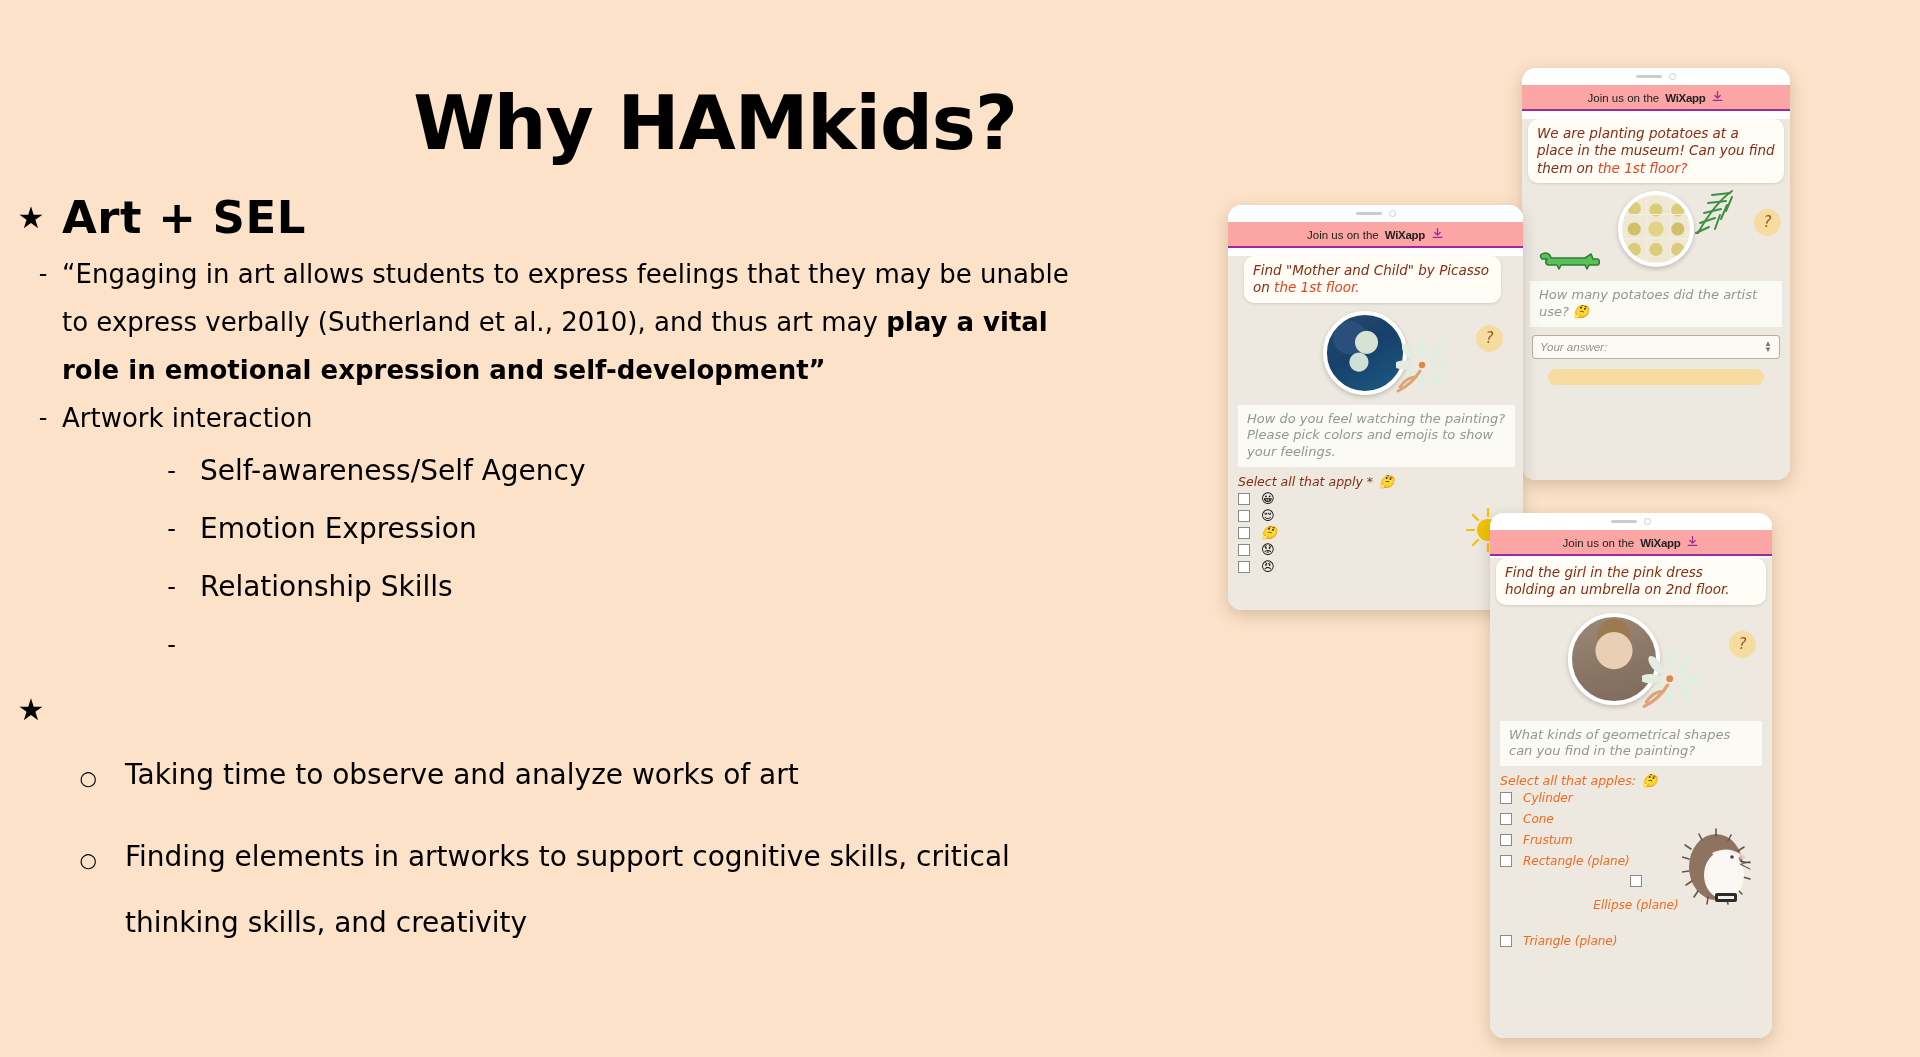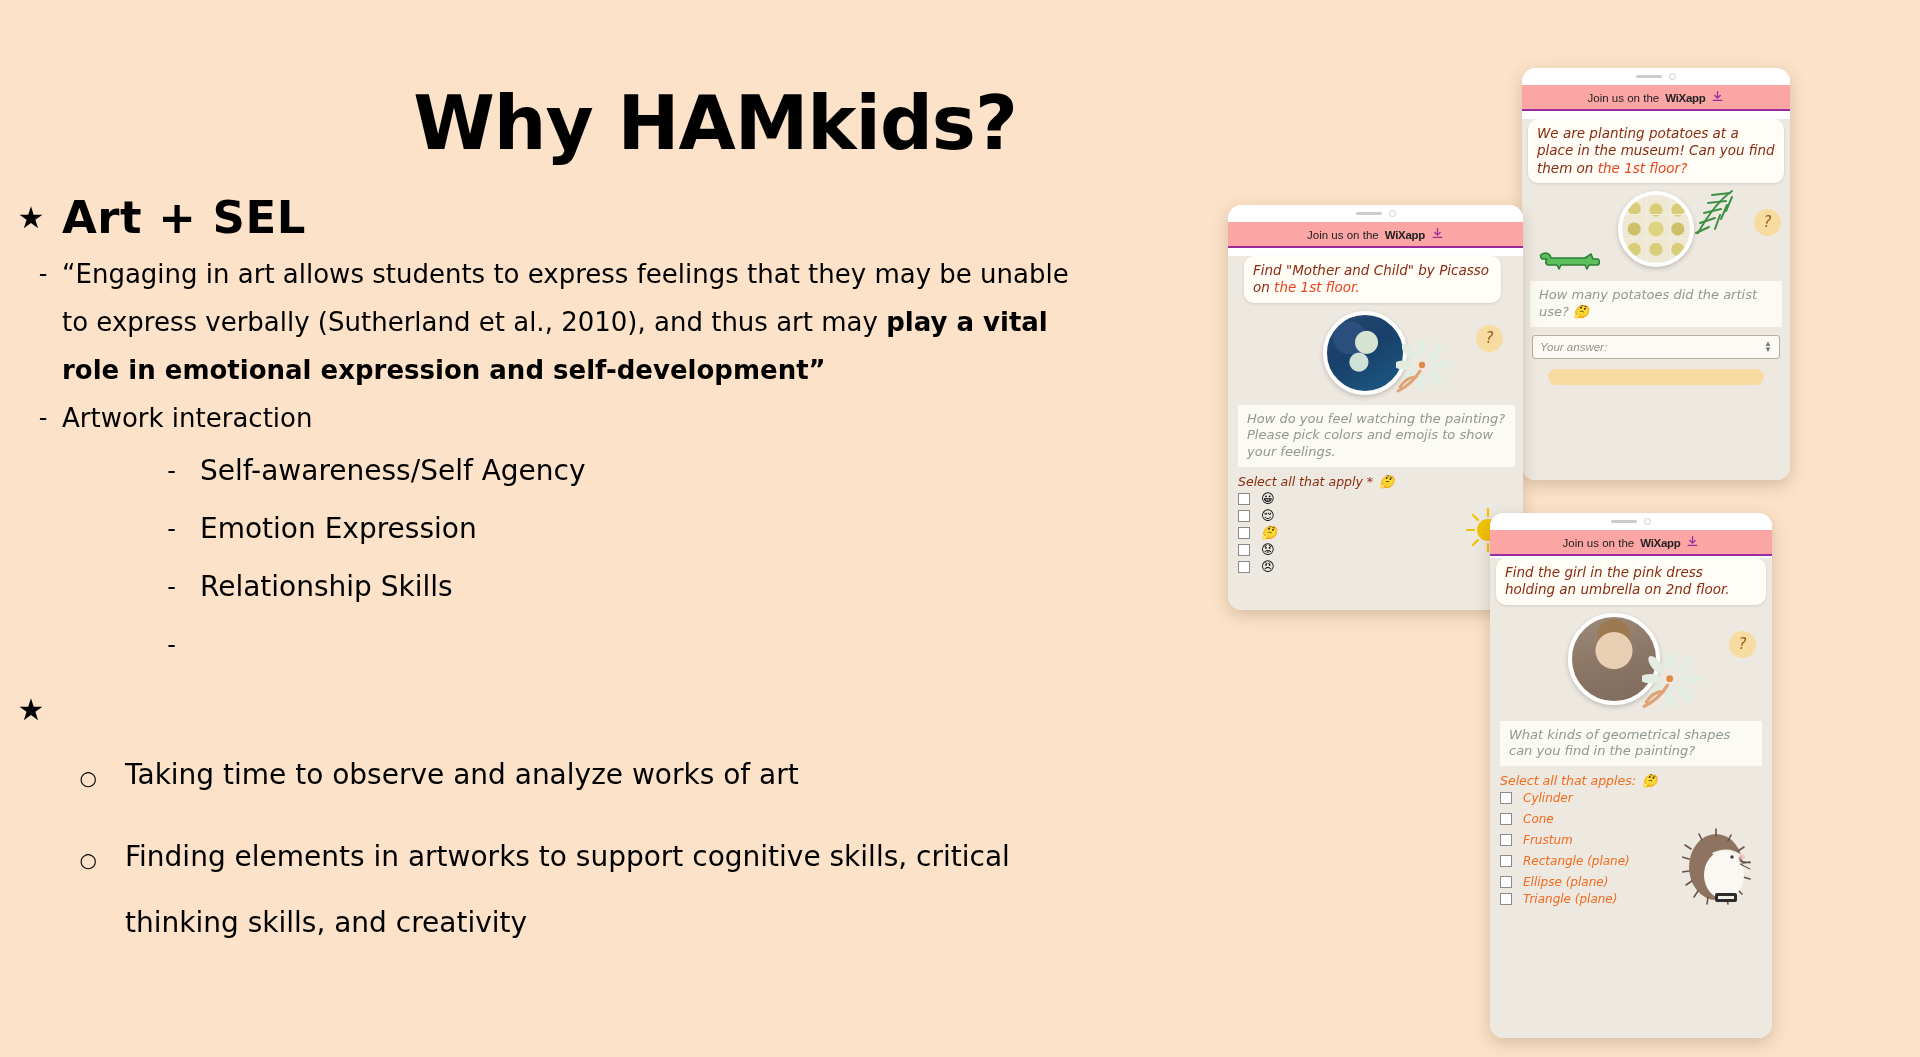--- a/index.html
+++ b/index.html
@@ -386,21 +386,21 @@
         <span class="cb-text">Cone</span>
       </div>
       <div class="cbrow" style="margin-bottom:7px;">
         <span class="cbox"></span>
         <span class="cb-text">Frustum</span>
       </div>
       <div class="cbrow" style="margin-bottom:7px;">
         <span class="cbox"></span>
         <span class="cb-text">Rectangle (plane)</span>
       </div>
-      <div class="cbrow" style="margin-bottom:3px;">
+      <div class="cbrow" style="margin-bottom:22px;flex-direction:column;">
         <span class="cbox"></span>
         <span class="cb-text">Ellipse (plane)</span>
       </div>
       <div class="cbrow" style="margin-bottom:3px;">
         <span class="cbox"></span>
         <span class="cb-text">Triangle (plane)</span>
       </div>
 
       <svg class="deco-hog" style="right:14px;top:34px;" width="76" height="80" viewBox="0 0 76 80">
         <ellipse cx="34" cy="42" rx="27" ry="33" fill="#8d7360"></ellipse>

